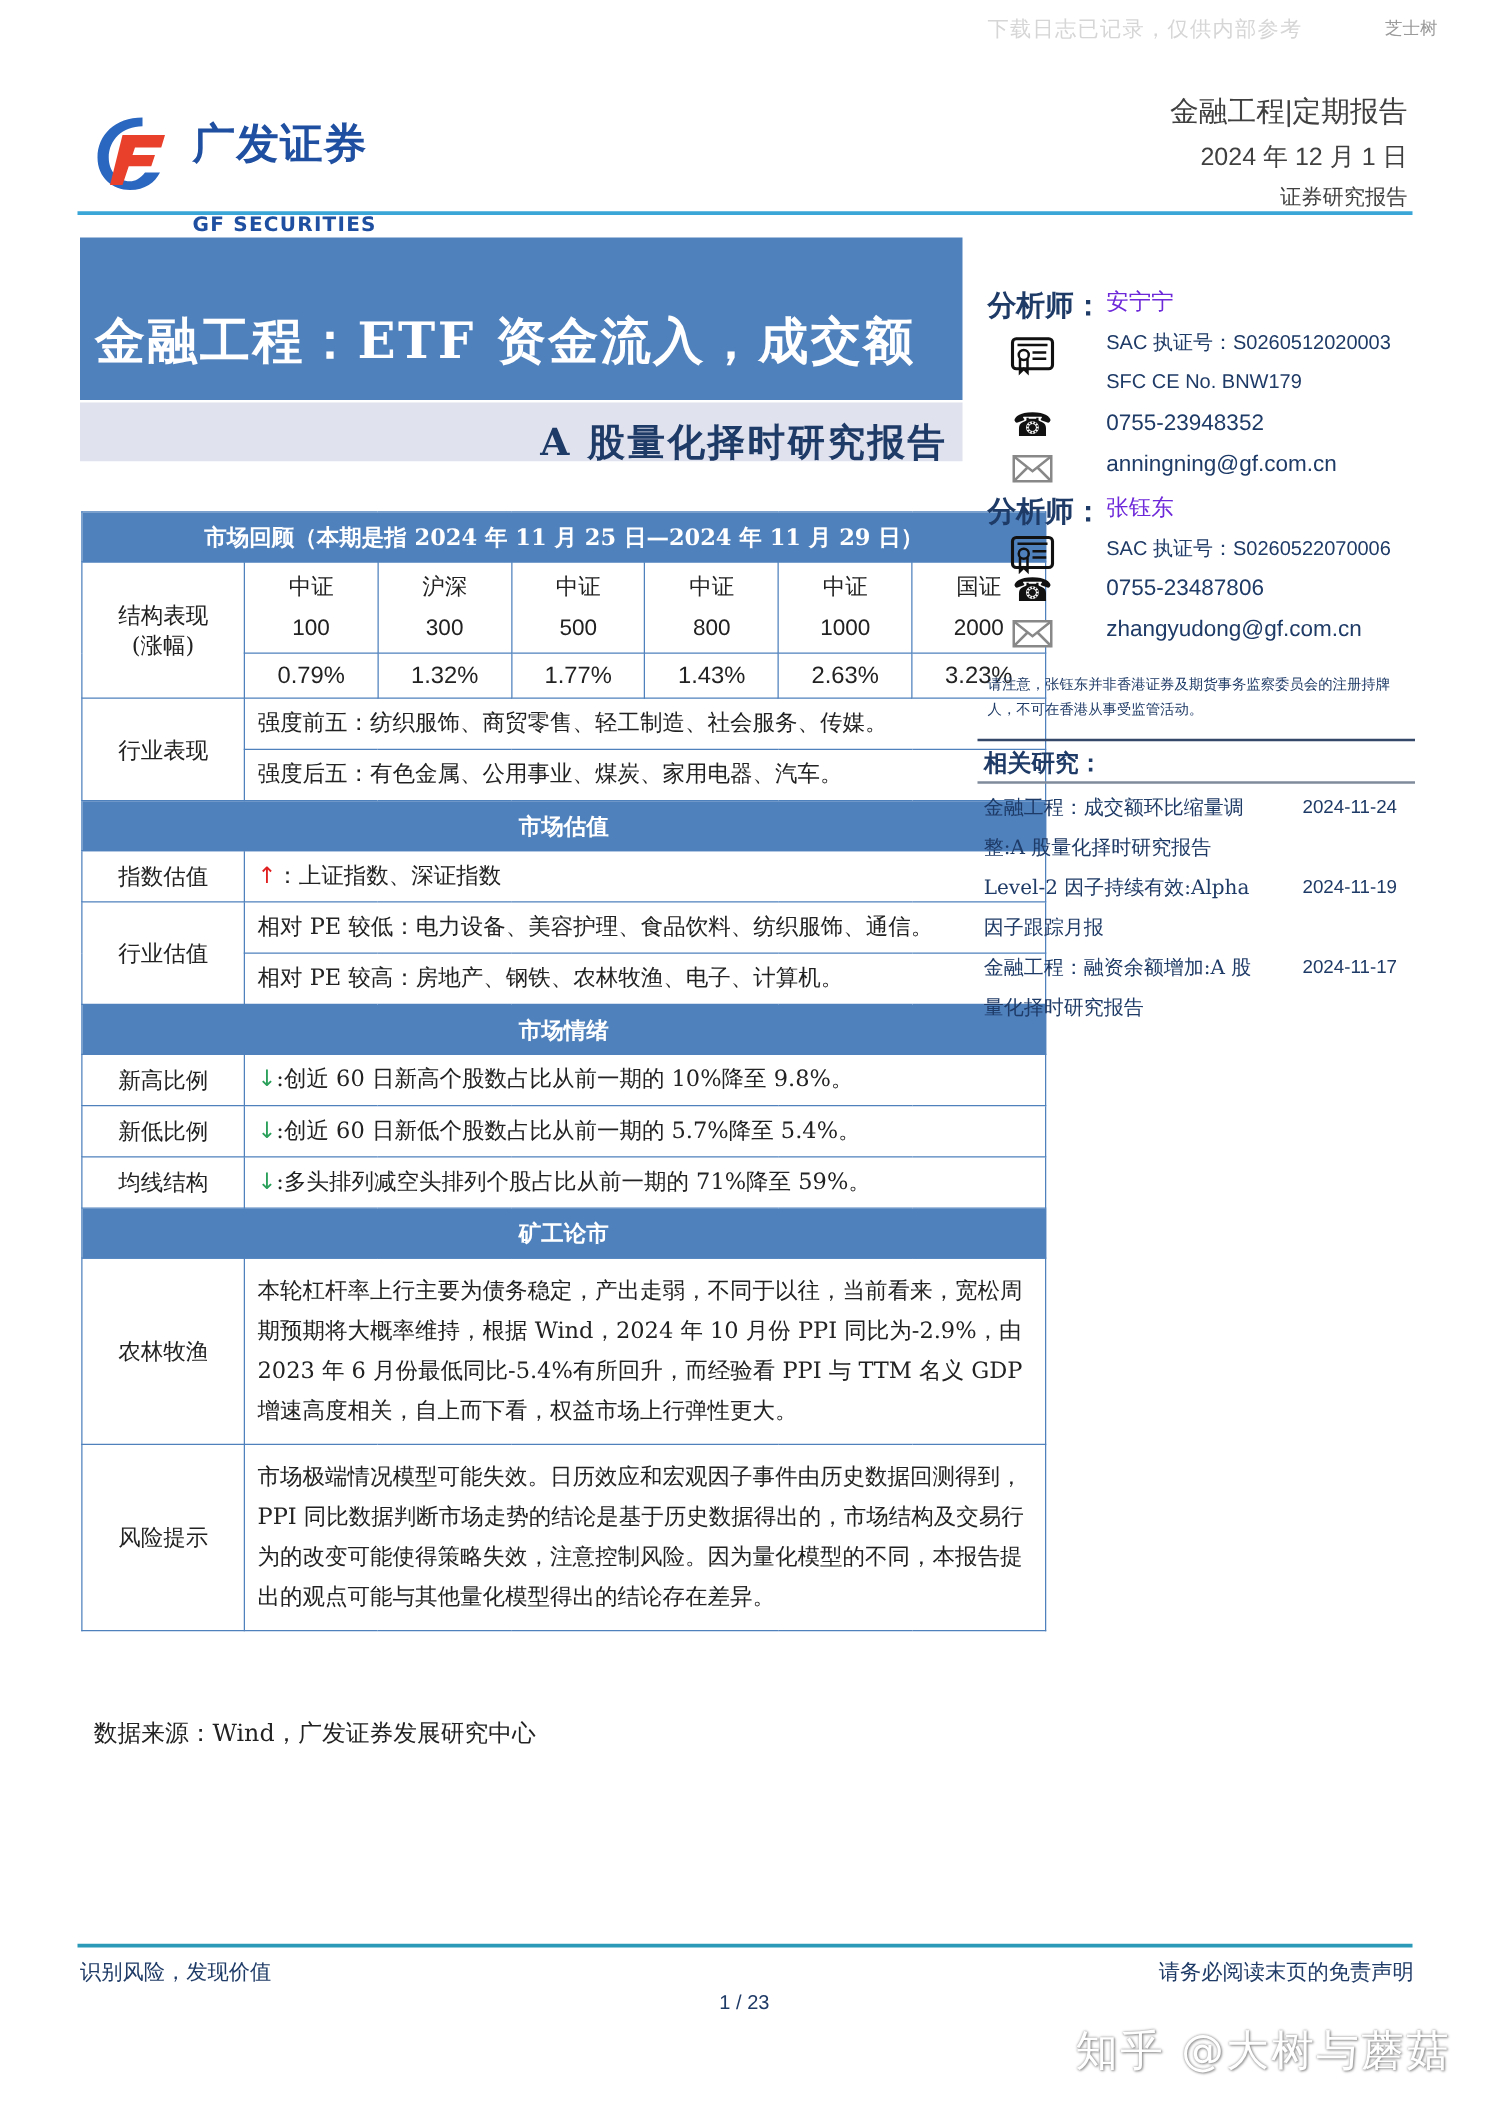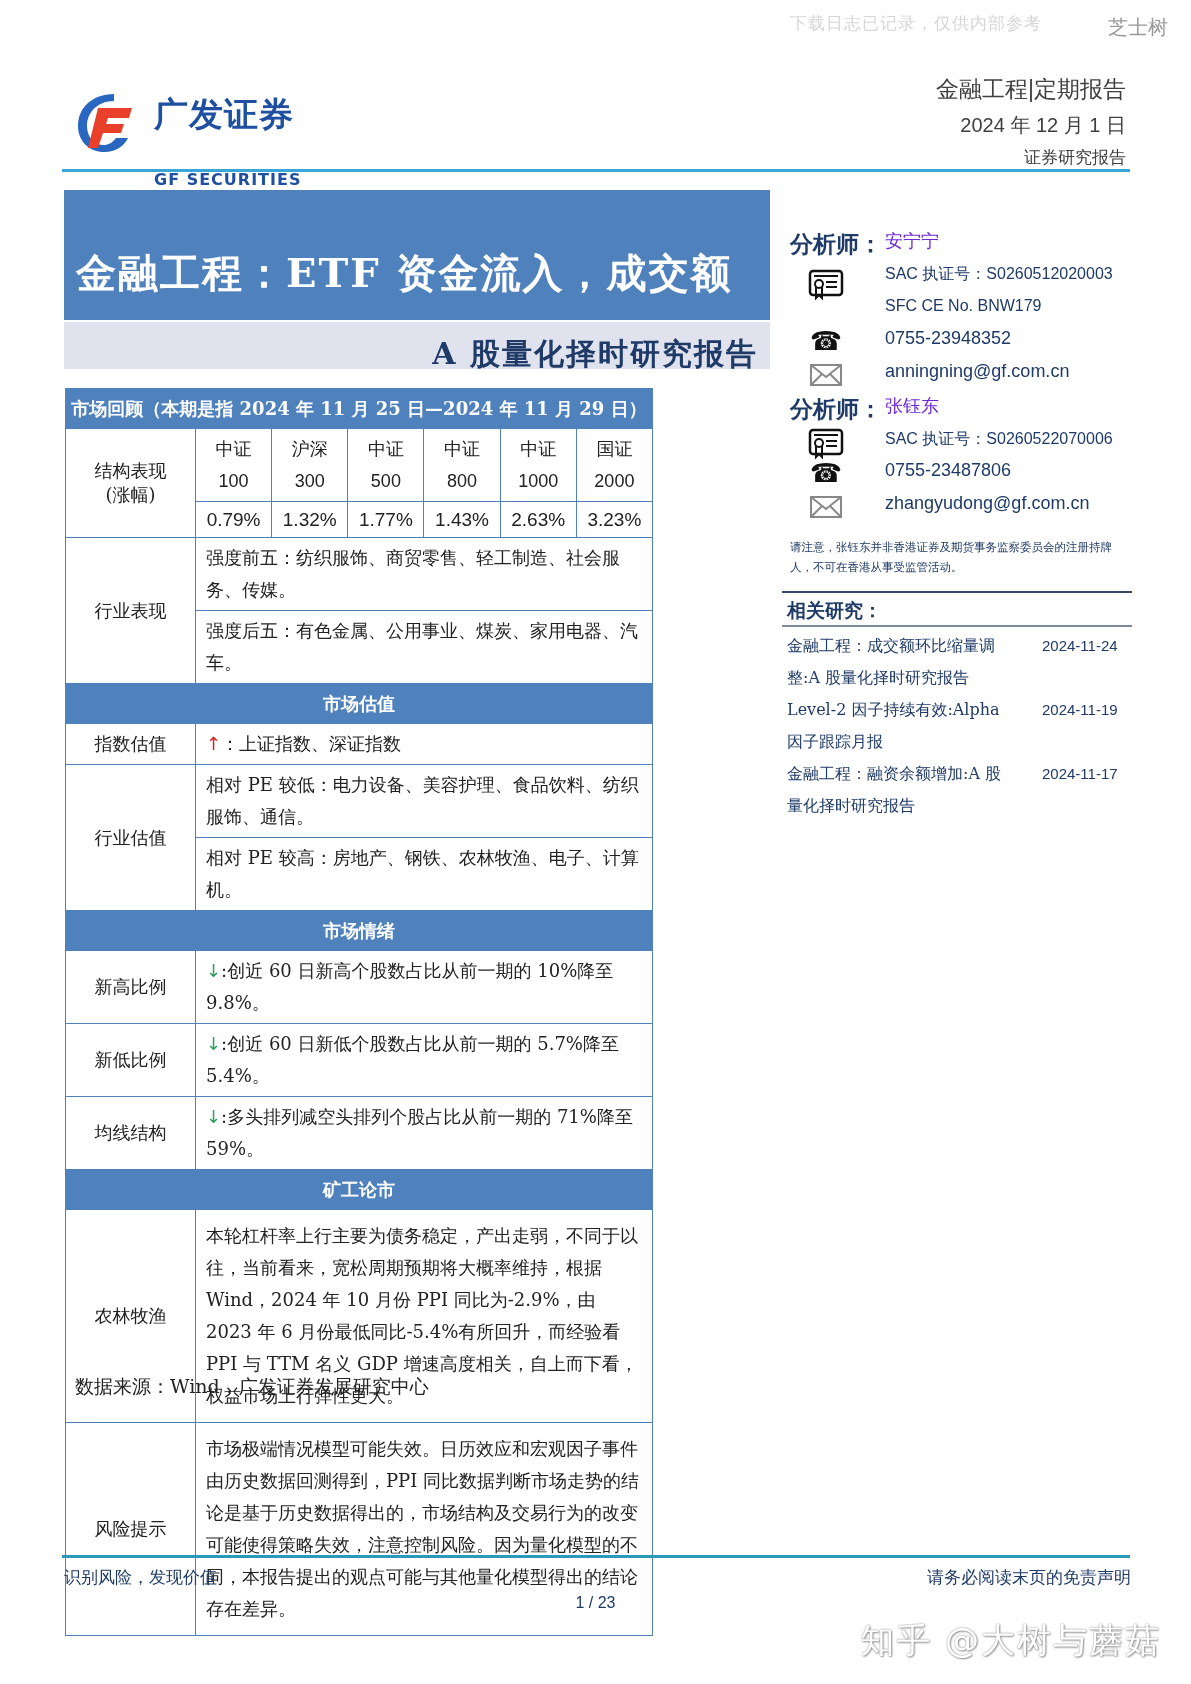--- a/index.html
+++ b/index.html
@@ -1,38 +1,38 @@
 <!DOCTYPE html>
 <html><head>
 <meta charset="utf-8">
 <style>
   * { box-sizing: border-box; margin: 0; padding: 0; }
   html, body { width: 1191px; height: 1684px; background: #ffffff; }
   body { position: relative; font-family: "DejaVu Serif", serif; color: #222; overflow: hidden; }
 
   .watermark-top { position: absolute; top: 12px; left: 790px; font-size: 17px; color: #d6d6d6; letter-spacing: 1px; }
-  .watermark-top-name { position: absolute; top: 14px; left: 1108px; font-size: 20px; color: #9a9a9a; font-family: "DejaVu Sans", sans-serif; }
+  .watermark-top-name { position: absolute; top: 14px; left: 1108px; font-size: 14px; color: #9a9a9a; font-family: "DejaVu Sans", sans-serif; }
 
   .logo { position: absolute; left: 74px; top: 90px; width: 240px; height: 66px; }
   .logo-mark { position: absolute; left: 0; top: 0; width: 64px; height: 64px; }
   .logo-cn { position: absolute; left: 80px; top: 2px; font-family: "DejaVu Sans", sans-serif; font-weight: bold; font-size: 34px; color: #1f4fa0; letter-spacing: 1px; }
   .logo-en { position: absolute; left: 80px; top: 44px; font-family: "DejaVu Sans", sans-serif; font-weight: bold; font-size: 16px; color: #1f4fa0; letter-spacing: 1px; margin-top: 36px; }
 
   .hdr-right { position: absolute; right: 65px; text-align: left; font-family: "Liberation Sans", sans-serif; color: #404040; }
   .hdr-cat { top: 74px; font-size: 23px; }
   .hdr-date { top: 112px; font-size: 20px; }
   .hdr-type { top: 146px; font-size: 17px; margin-left: 37px; }
   .hdr-line { position: absolute; left: 62px; top: 169px; width: 1068px; height: 3px; background: #3aa6d8; }
 
   .title-box { position: absolute; left: 64px; top: 190px; width: 706px; height: 130px; background: #4f81bd; padding: 8px 12px; }
   .title-text { color: #fff; font-size: 40px; line-height: 62px; font-weight: bold; letter-spacing: 2px; margin-top: 44px; }
   .subtitle-box { position: absolute; left: 64px; top: 322px; width: 706px; height: 47px; background: #e0e2ee; }
   .subtitle-text { position: absolute; right: 12px; top: 12px; color: #1e3a66; font-size: 30px; font-weight: bold; letter-spacing: 2px; }
 
-  table.main { position: absolute; left: 65px; top: 388px; width: 588px; border-collapse: collapse; font-size: 18px; }
+  table.main { position: absolute; left: 65px; top: 409px; width: 772px; border-collapse: collapse; font-size: 18px; }
   table.main td { border: 1.5px solid #4f81bd; vertical-align: middle; }
   td.sec { background: #4f81bd; color: #fff; text-align: center; height: 40px; font-size: 18px; font-weight: bold; }
   td.lbl { width: 130px; text-align: center; color: #222; }
   td.txt { padding: 4px 10px; line-height: 32px; text-align: left; }
   td.idx { text-align: center; line-height: 32px; padding: 4px 0; }
   td.val { text-align: center; height: 36px; font-family: "Liberation Sans", sans-serif; font-size: 19px; }
   .num { font-family: "Liberation Sans", sans-serif; }
   .up { color: #e02020; font-family: "DejaVu Sans", sans-serif; }
   .down { color: #2aa05a; font-family: "DejaVu Sans", sans-serif; }
   td.para { padding: 10px 10px; line-height: 32px; font-size: 18px; }

